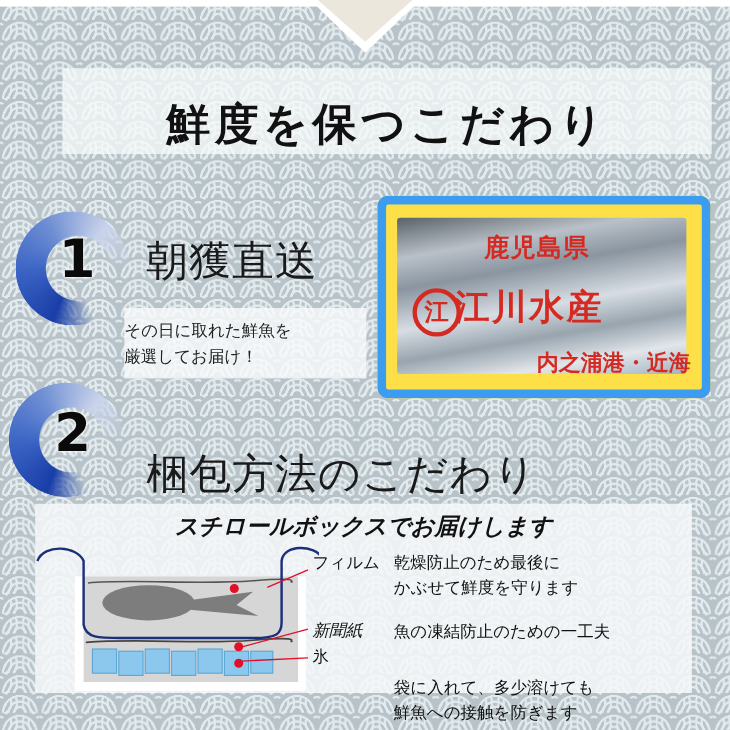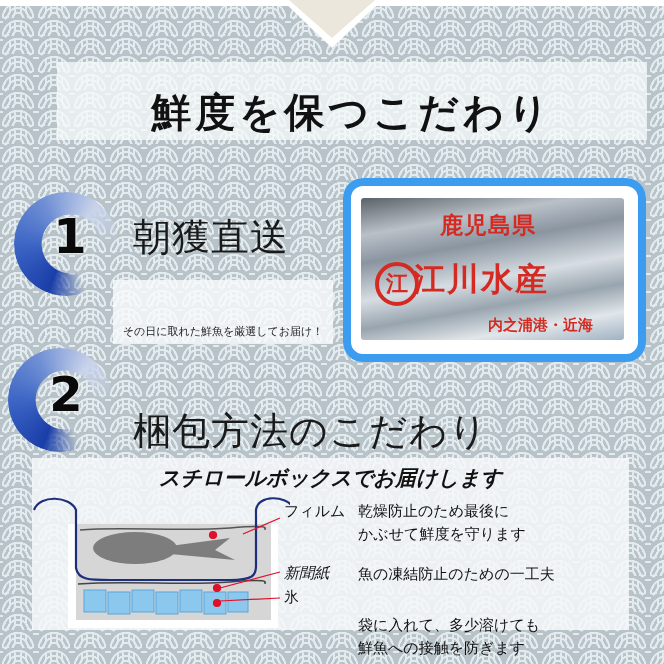--- a/index.html
+++ b/index.html
@@ -47,40 +47,40 @@
     font-size: 48px; color: #0a0a0a; width: 60px; text-align: center;
     text-shadow: 0 0 3px #fff, 0 0 3px #fff;
   }
   .heading {
     position: absolute; font-family: "DejaVu Serif", serif; font-size: 38px; color: #1a1a1a;
     letter-spacing: 1px;
   }
   .sub-box {
     position: absolute; left: 113px; top: 280px; width: 220px; height: 64px;
     background: rgba(248,250,251,0.82);
-    display: flex; flex-direction: row; align-items: flex-end; justify-content: center;
-    font-size: 11px; color: #222; line-height: 24px;
+    display: flex; flex-direction: column; align-items: flex-start; justify-content: center;
+    font-size: 15px; color: #222; line-height: 24px;
   }
   .photo {
     position: absolute; left: 343px; top: 178px; width: 303px; height: 184px;
-    background: #ffffff; border-radius: 20px;
+    background: #fde047; border-radius: 10px;
     box-shadow: inset 0 0 0 8px #3c9cf0;
     overflow: hidden;
   }
   .photo .inner {
     position: absolute; left: 18px; top: 20px; right: 22px; bottom: 22px;
     background: linear-gradient(170deg, #596169 0%, #b9c0c8 20%, #8a95a0 35%, #d7dde3 55%, #98a4ae 70%, #e1e6ea 85%, #9fb2c2 100%);
     border-radius: 3px;
   }
   .photo .label {
     position: absolute; font-family: "DejaVu Serif", serif; font-weight: bold; color: #d52a22;
   }
   .photo .l1 { left: 97px; top: 32px; font-size: 23px; letter-spacing: 1px; }
   .photo .l2 { left: 70px; top: 80px; font-size: 32px; letter-spacing: 2px; }
-  .photo .l3 { left: 145px; top: 138px; font-size: 15px; }
+  .photo .l3 { left: 145px; top: 138px; font-size: 20px; }
   .photo .logo {
     position: absolute; left: 32px; top: 84px; width: 44px; height: 44px; border-radius: 50%;
     border: 4px solid #d52a22; color: #d52a22; font-weight: bold; font-size: 22px;
     display: flex; align-items: center; justify-content: center;
   }
   .panel2 {
     position: absolute; left: 32px; top: 458px; width: 597px; height: 172px;
     background: rgba(246,248,249,0.85);
   }
   .panel2 h2 {

